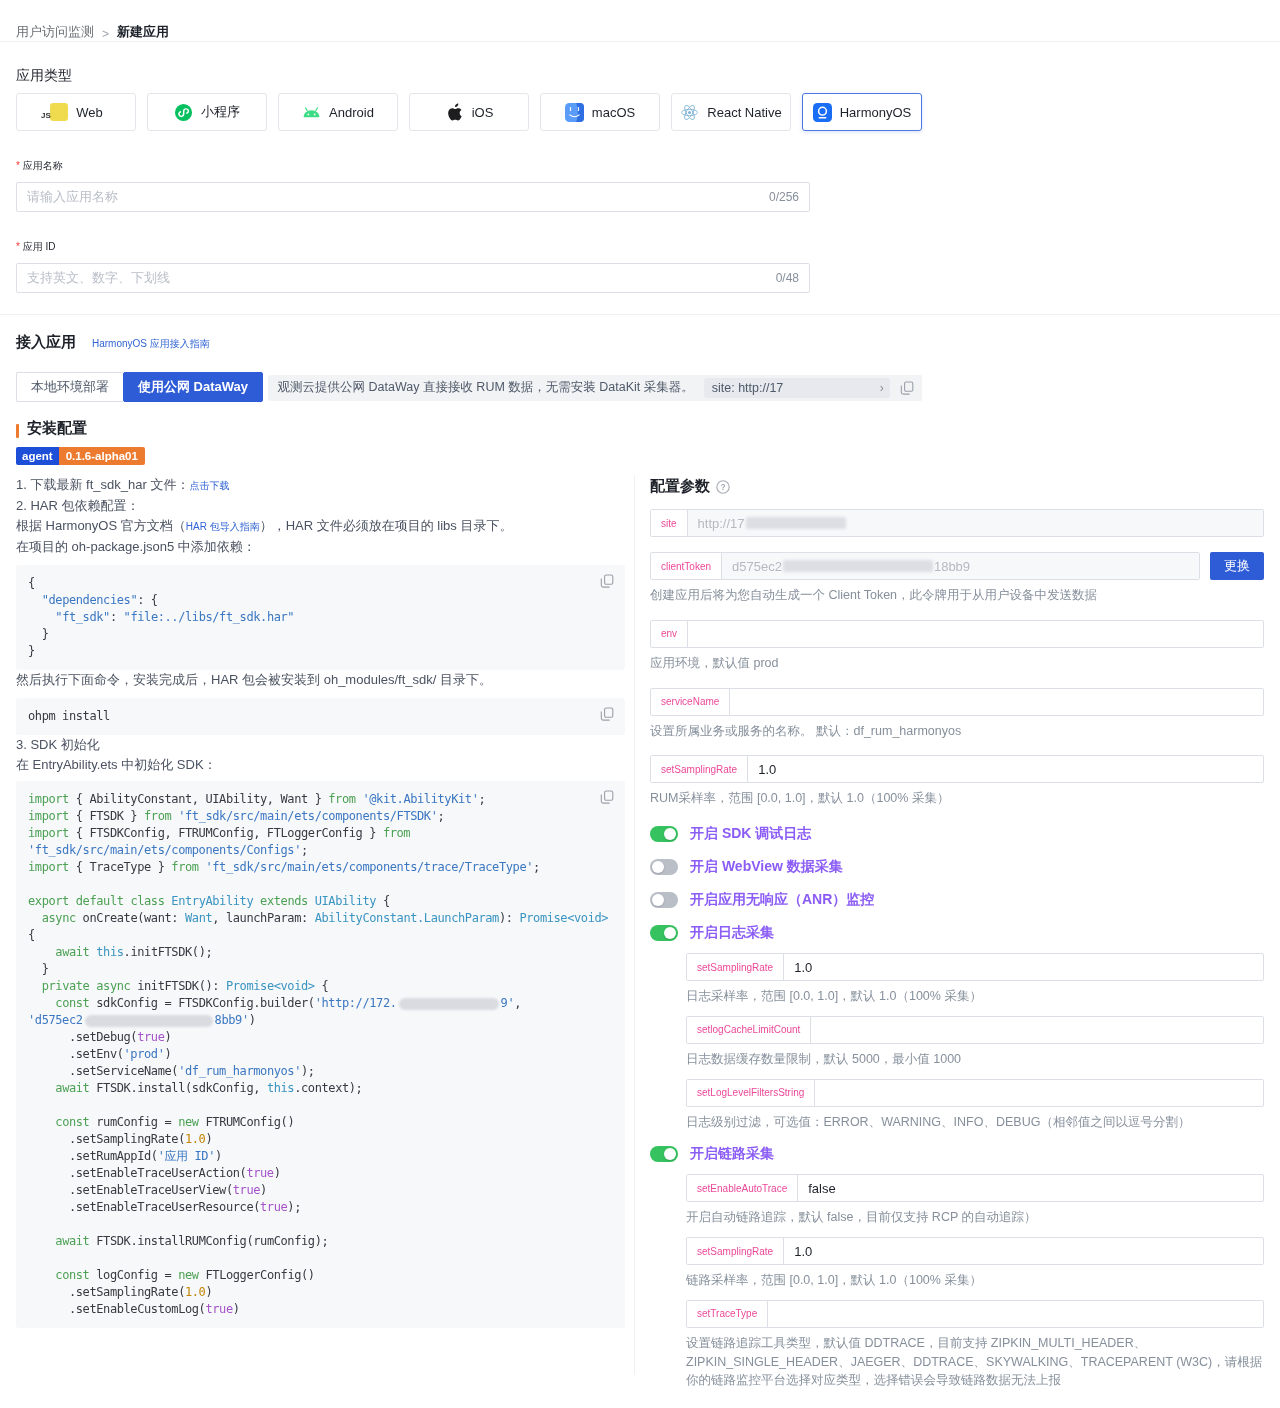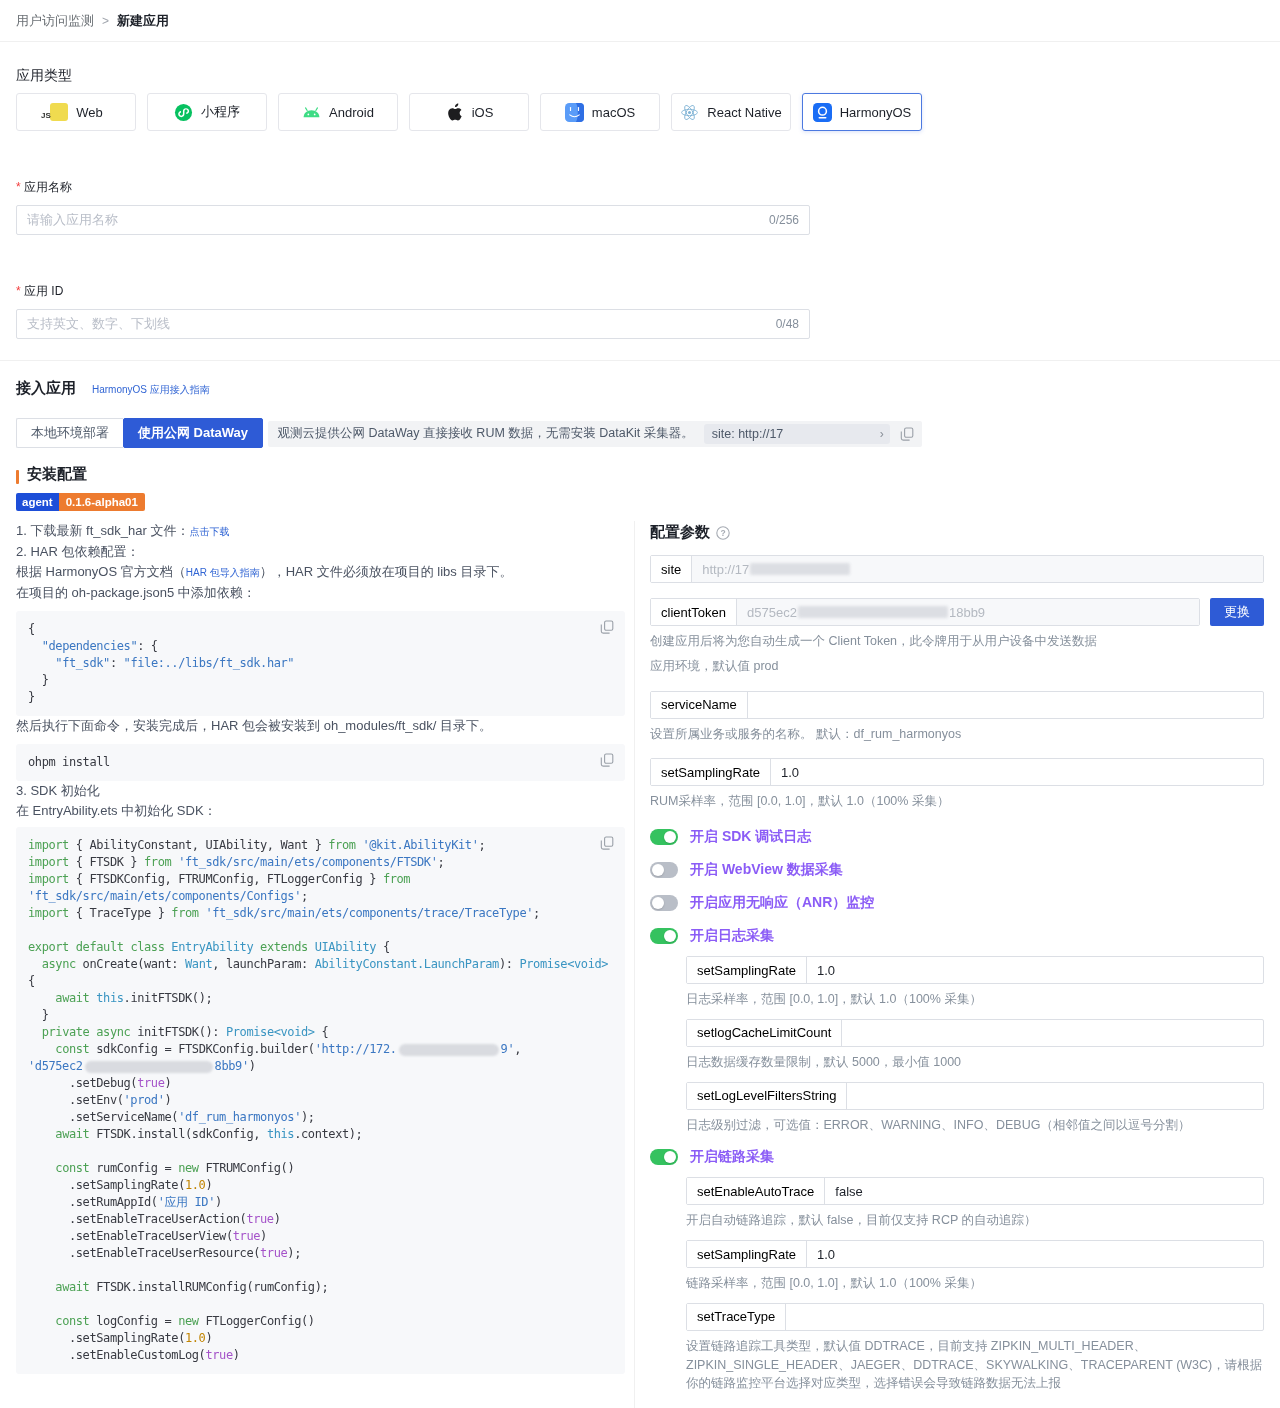--- a/index.html
+++ b/index.html
@@ -3,34 +3,34 @@
 <meta charset="utf-8">
 <style>
   html,body{margin:0;padding:0;}
   body{
     width:1280px;height:1408px;overflow:hidden;background:#fff;
     font-family:"Liberation Sans","DejaVu Sans",sans-serif;color:#1d2129;
     -webkit-font-smoothing:antialiased;
   }
   .page{padding:0 16px;}
   
-  .crumbbar{height:41px;display:flex;align-items:center;border-bottom:1px solid #f0f0f0;margin:0 -16px;padding:0 16px;font-size:13px;}
+  .crumbbar{height:41px;display:flex;align-items:flex-end;border-bottom:1px solid #f0f0f0;margin:0 -16px;padding:0 16px;font-size:13px;}
   .crumb-sec{color:#6b7075;cursor:pointer;}
   .crumb-sep{color:#a0a5ad;margin:0 8px;font-size:12px;}
   .crumb-cur{color:#1d2129;font-weight:700;}
   
   .sec-label{margin-top:25px;font-size:14px;color:#1d2129;}
   .type-row{display:flex;gap:11px;margin-top:8px;}
   .type-btn{width:120px;height:38px;border:1px solid #e5e6eb;border-radius:3px;background:#fff;display:flex;align-items:center;justify-content:center;gap:8px;font-size:13px;color:#1d2129;cursor:pointer;box-sizing:border-box;}
   .type-btn.selected{border-color:#4c79e0;box-shadow:0 1px 4px rgba(46,91,214,.18);}
   .tico{display:inline-flex;width:19px;height:19px;align-items:center;justify-content:center;flex:none;}
   .tico svg{width:100%;height:100%;}
   .ic-js{width:18px;height:18px;background:#f0db4f;border-radius:3px;display:flex;align-items:flex-end;justify-content:flex-end;font-size:8px;font-weight:700;color:#323330;padding:0 17px 1px 0;box-sizing:border-box;}
   
-  .f-label{margin-top:48px;font-size:12px;color:#1d2129;}
+  .f-label{margin-top:28px;font-size:10px;color:#1d2129;}
   .req::before{content:"* ";color:#f23c3c;}
   .input{margin-top:9px;width:772px;height:28px;border:1px solid #dcdfe5;border-radius:2px;display:flex;align-items:center;justify-content:space-between;padding:0 10px;box-sizing:content-box;background:#fff;cursor:text;}
   .ph{font-size:13px;color:#b9bec8;}
   .counter{font-size:12px;color:#86909c;}
   .divider{margin:21px -16px 0;border:none;border-top:1px solid #f0f0f0;}
   
   .acc-head{margin-top:18px;display:flex;align-items:baseline;gap:16px;}
   .acc-title{font-size:15px;font-weight:700;color:#1d2129;}
   .link{color:#3165d4;font-size:10px;text-decoration:none;cursor:pointer;}
   .tabs{display:inline-flex;margin-top:20px;}
@@ -73,21 +73,21 @@
   .tk-t{color:#3a95c2;}
   .tk-n{color:#c18401;}
   .tk-b{color:#a553c9;}
   .blurtok{display:inline-block;height:12px;background:#d9dbe0;border-radius:6px;vertical-align:middle;filter:blur(1.2px);margin:0 2px;}
   
   .p-head{margin-top:2px;display:flex;align-items:center;gap:6px;font-size:15px;font-weight:700;color:#1d2129;}
   .help{display:inline-flex;width:14px;height:14px;}
   .p-field{display:flex;align-items:center;margin-top:15px;}
   .p-field.first{margin-top:13px;}
   .prow{flex:1;display:flex;height:26px;border:1px solid #dcdfe5;border-radius:2px;background:#fff;min-width:0;}
-  .plab{display:flex;align-items:center;padding:0 10px;border-right:1px solid #dcdfe5;font-size:13px;color:#000000;white-space:nowrap;background:#fff;}
+  .plab{display:flex;align-items:center;padding:0 10px;border-right:1px solid #dcdfe5;font-size:10px;color:#ec4899;white-space:nowrap;background:#fff;}
   .pval{flex:1;display:flex;align-items:center;padding:0 10px;font-size:13px;color:#1d2129;min-width:0;}
   .prow.disabled .pval{background:#f7f8fa;color:#b4b9c1;}
   .blurbox{display:inline-block;height:12px;background:#dcdee3;border-radius:2px;filter:blur(1.5px);margin:0 1px;}
   .action-btn{margin-left:10px;height:28px;padding:0 14px;background:#2e5bd6;color:#fff;font-size:13px;border:none;border-radius:2px;cursor:pointer;flex:none;}
   .p-cap{margin-top:6px;font-size:12.5px;color:#86909c;line-height:1.5;}
   .p-toggle{margin-top:13px;display:flex;align-items:center;gap:12px;height:20px;}
   .p-toggle.firstT{margin-top:16px;}
   .switch{width:28px;height:16px;border-radius:8px;background:#b9bec7;position:relative;cursor:pointer;flex:none;}
   .switch.on{background:#35c25f;}
   .knob{position:absolute;top:2px;left:2px;width:12px;height:12px;border-radius:50%;background:#fff;box-shadow:0 1px 2px rgba(0,0,0,.15);}
@@ -276,20 +276,26 @@
               <span class="plab">clientToken</span>
               <span class="pval">
                 <span>d575ec2</span>
                 <span class="blurbox" style="width: 150px;"></span>
                 <span>18bb9</span>
               </span>
             </div>
             <button class="action-btn">更换</button>
           </div>
           <div class="p-cap">创建应用后将为您自动生成一个 Client Token，此令牌用于从用户设备中发送数据</div>
+          <div class="p-field">
+            <div class="prow">
+              <span class="plab">env</span>
+              <span class="pval"></span>
+            </div>
+          </div>
           <div class="p-cap">应用环境，默认值 prod</div>
           <div class="p-field">
             <div class="prow">
               <span class="plab">serviceName</span>
               <span class="pval"></span>
             </div>
           </div>
           <div class="p-cap">设置所属业务或服务的名称。 默认：df_rum_harmonyos</div>
           <div class="p-field">
             <div class="prow">

